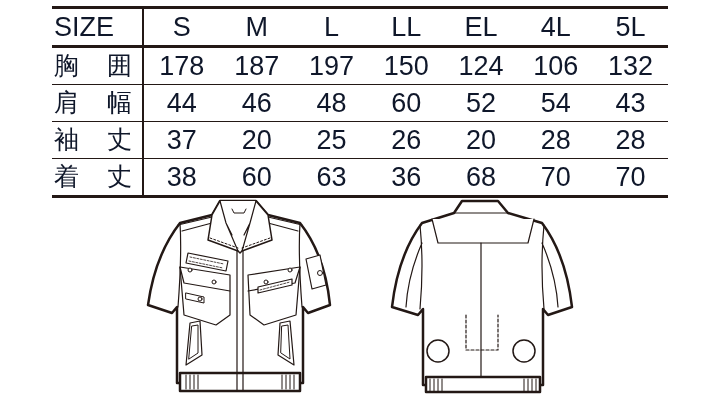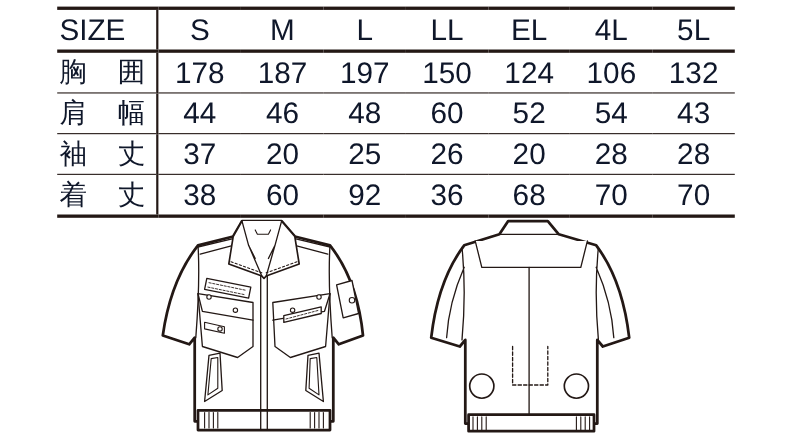--- a/index.html
+++ b/index.html
@@ -74,21 +74,21 @@
   </tr>
   <tr class="last">
     <td class="lbl">
           <span class="jp">
             <span>着</span>
             <span>丈</span>
           </span>
         </td>
     <td>38</td>
     <td>60</td>
-    <td>92</td>
+    <td>63</td>
     <td>36</td>
     <td>68</td>
     <td>70</td>
     <td>70</td>
   </tr>
 </tbody>
   </table>
 
 <svg class="drawing" style="left:140px;top:195px" width="220" height="205" viewBox="0 0 220 205">
   <g fill="#fff" stroke="#231815" stroke-linejoin="round" stroke-linecap="round">

